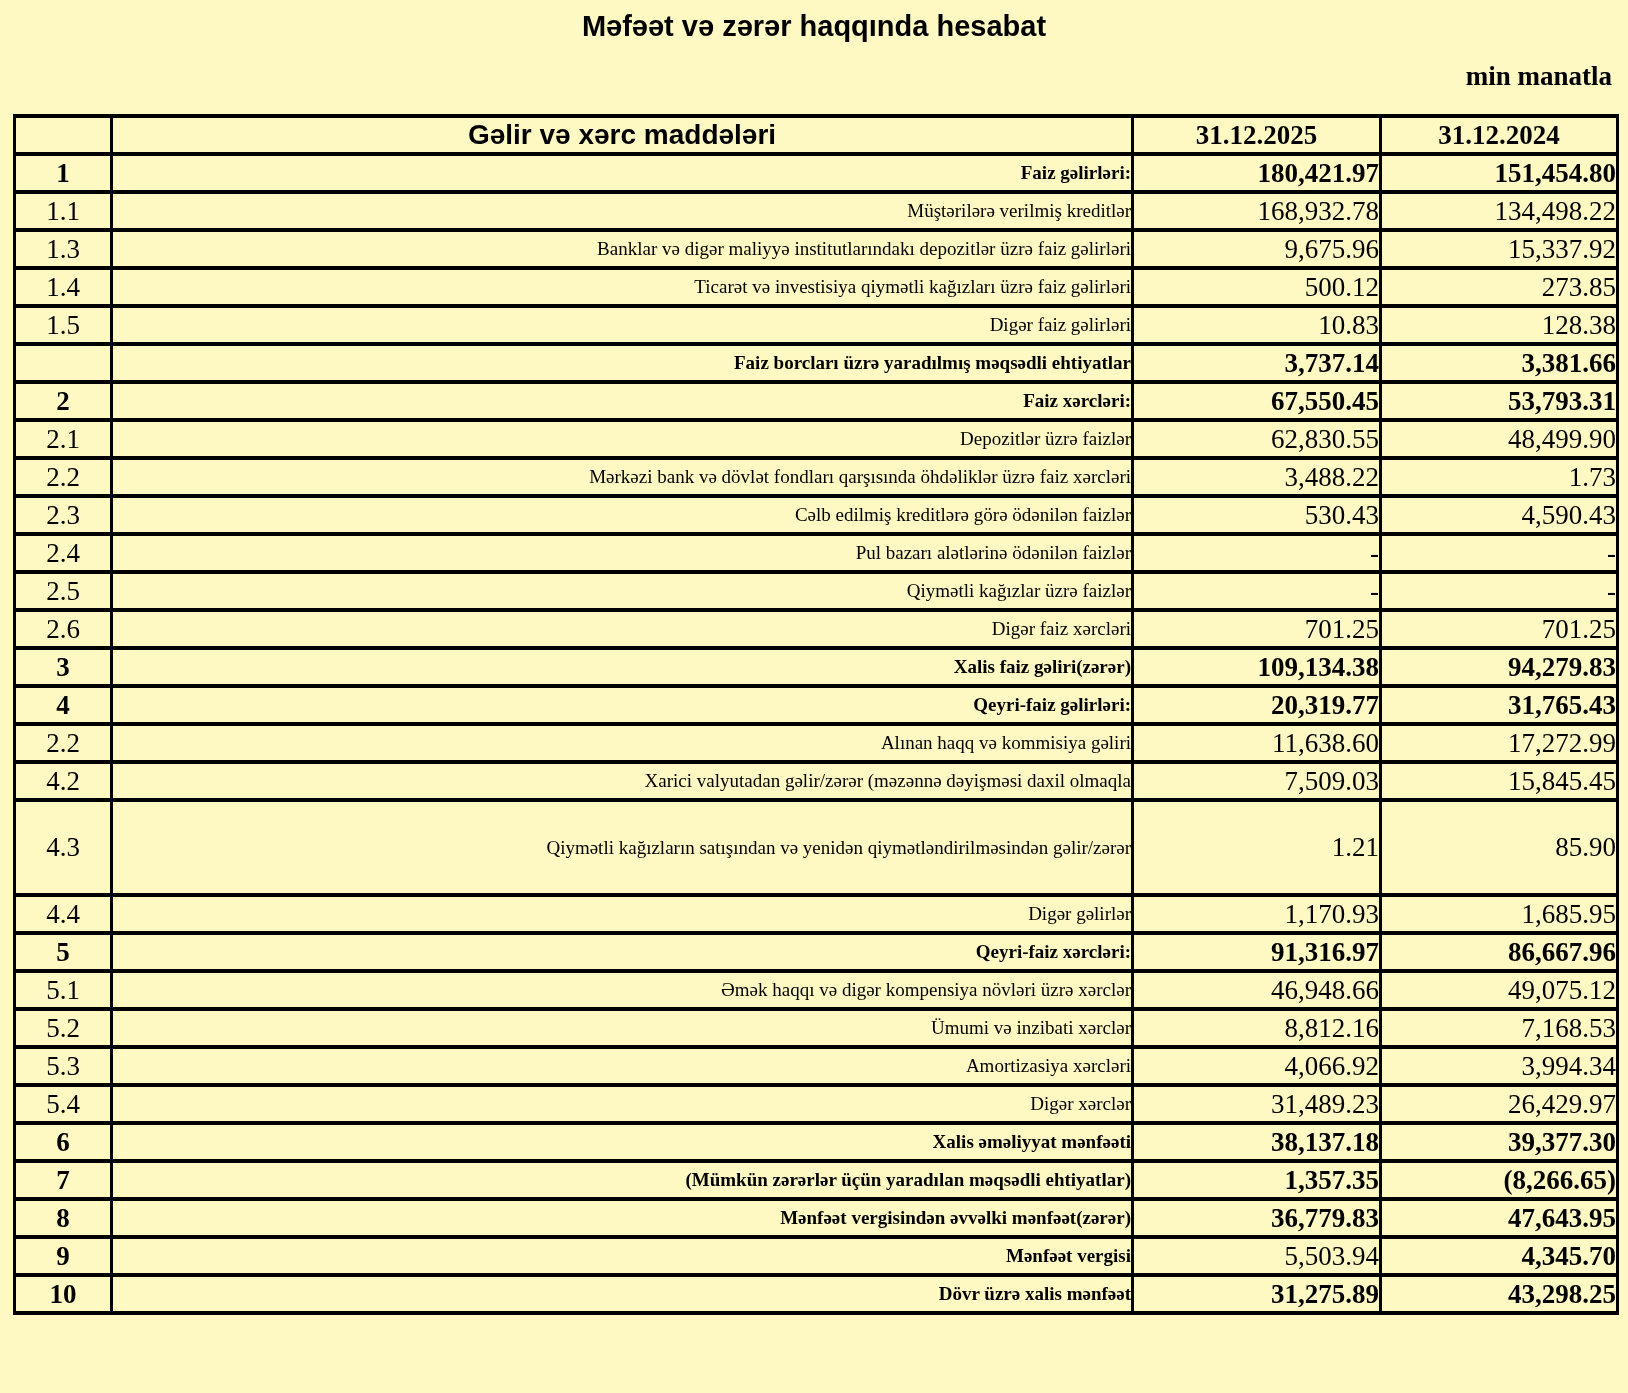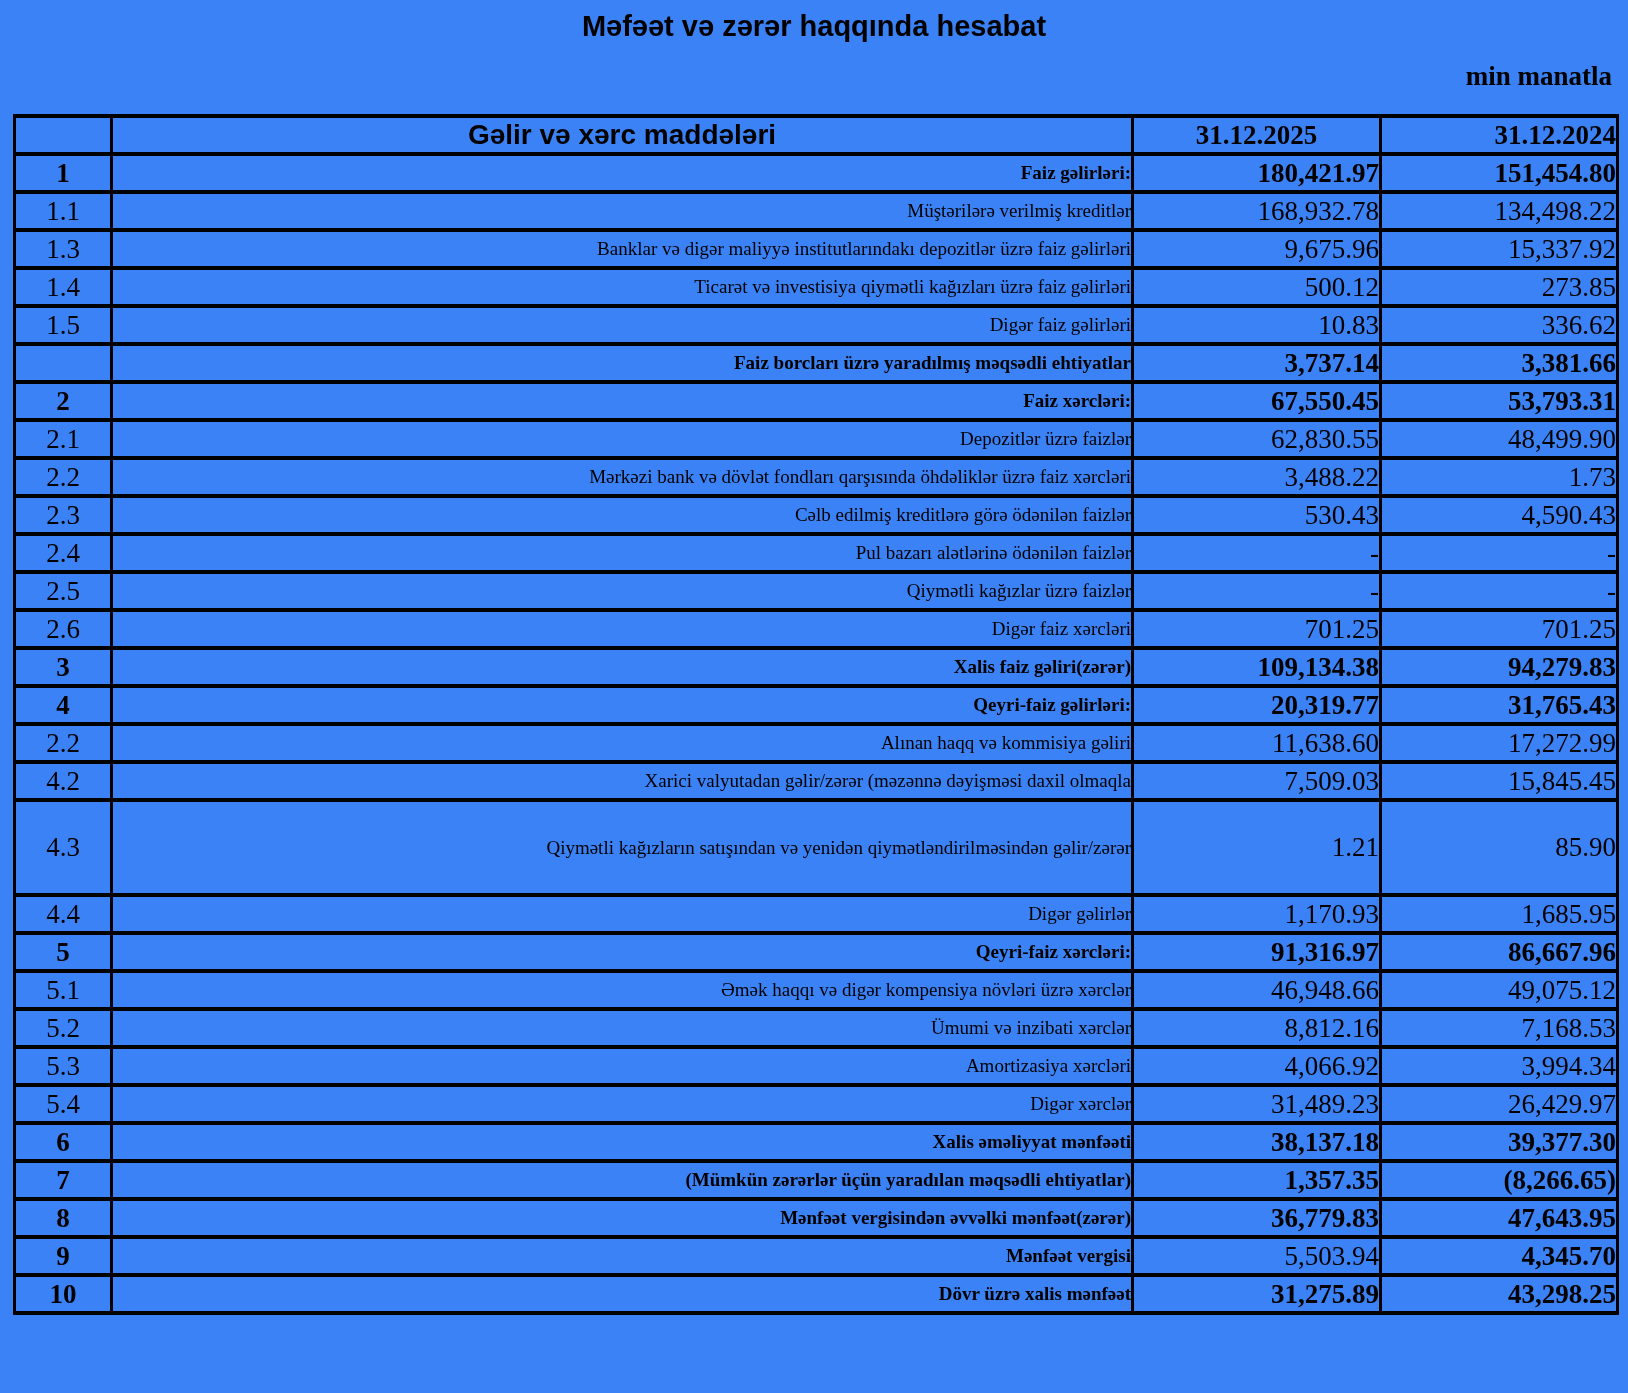--- a/index.html
+++ b/index.html
@@ -1,21 +1,21 @@
 <!DOCTYPE html>
 <html><head>
 <meta charset="utf-8">
 <style>
   * { box-sizing: border-box; }
   html, body { margin: 0; padding: 0; background: #ffffff; }
   .page {
     position: relative;
     width: 1628px;
     height: 1393px;
-    background: #3b82f6;
+    background: #fef9c3;
     color: #000000;
     font-family: "Liberation Serif", serif;
     overflow: hidden;
   }
   .title {
     margin: 8px 0 0 0;
     text-align: center;
     font-family: "Liberation Sans", sans-serif;
     font-weight: bold;
     font-size: 29px;
@@ -44,21 +44,21 @@
     padding: 0;
     height: 38px;
     vertical-align: middle;
     overflow: hidden;
     white-space: nowrap;
   }
   tr.tall th, tr.tall td { height: 95px; }
   .col-num   { width: 97px;  text-align: center; font-size: 27px; }
   .col-label { width: 1021px; text-align: right; padding-left: 7px; font-size: 19px; }
   .col-val   { width: 248px; text-align: right; padding-right: 18px; font-size: 27px; }
-  .col-val.last { width: 237px; text-align: right; }
+  .col-val.last { width: 237px; }
   thead th.col-label {
     font-family: "Liberation Sans", sans-serif;
     font-weight: bold;
     font-size: 28px;
     text-align: center;
     padding-left: 0;
   }
   thead th.col-val {
     font-family: "Liberation Serif", serif;
     font-weight: bold;
@@ -113,21 +113,21 @@
         <tr>
           <td class="col-num">1.4</td>
           <td class="col-label">Ticarət və investisiya qiymətli kağızları üzrə faiz gəlirləri</td>
           <td class="col-val">500.12</td>
           <td class="col-val last">273.85</td>
         </tr>
         <tr>
           <td class="col-num">1.5</td>
           <td class="col-label">Digər faiz gəlirləri</td>
           <td class="col-val">10.83</td>
-          <td class="col-val last">336.62</td>
+          <td class="col-val last">128.38</td>
         </tr>
         <tr>
           <td class="col-num bold"></td>
           <td class="col-label bold">Faiz borcları üzrə yaradılmış məqsədli ehtiyatlar</td>
           <td class="col-val bold">3,737.14</td>
           <td class="col-val last bold">3,381.66</td>
         </tr>
         <tr>
           <td class="col-num bold">2</td>
           <td class="col-label bold">Faiz xərcləri:</td>

